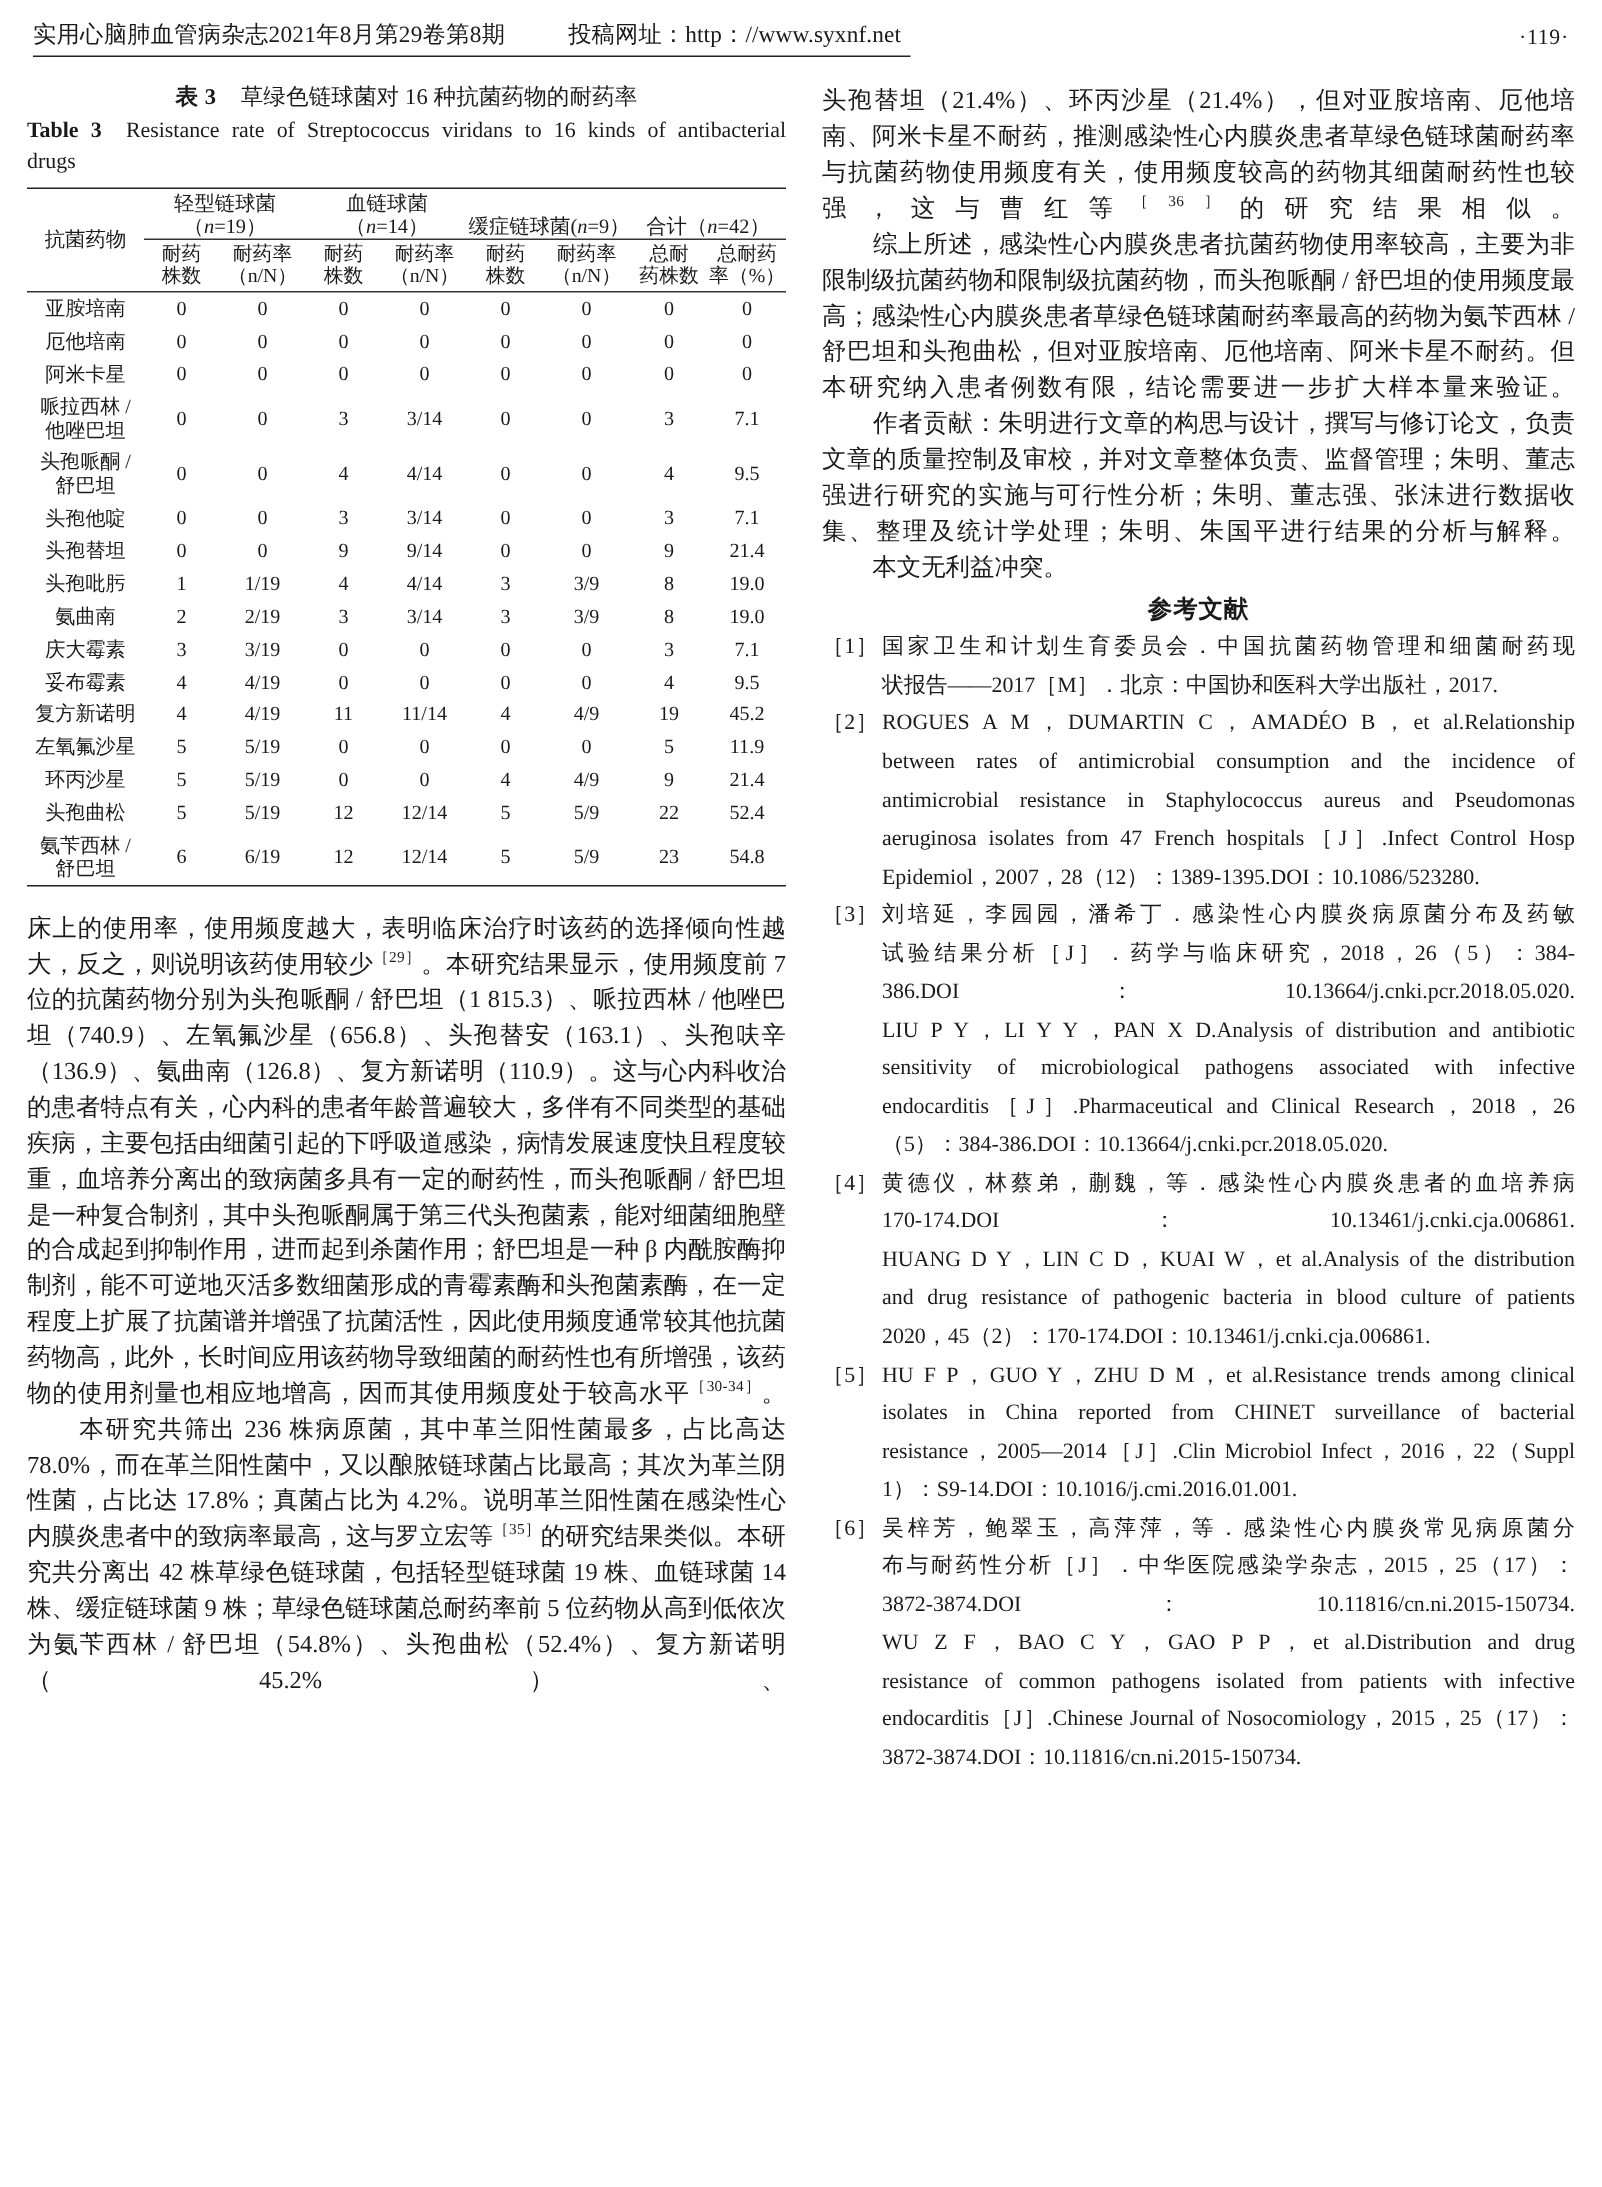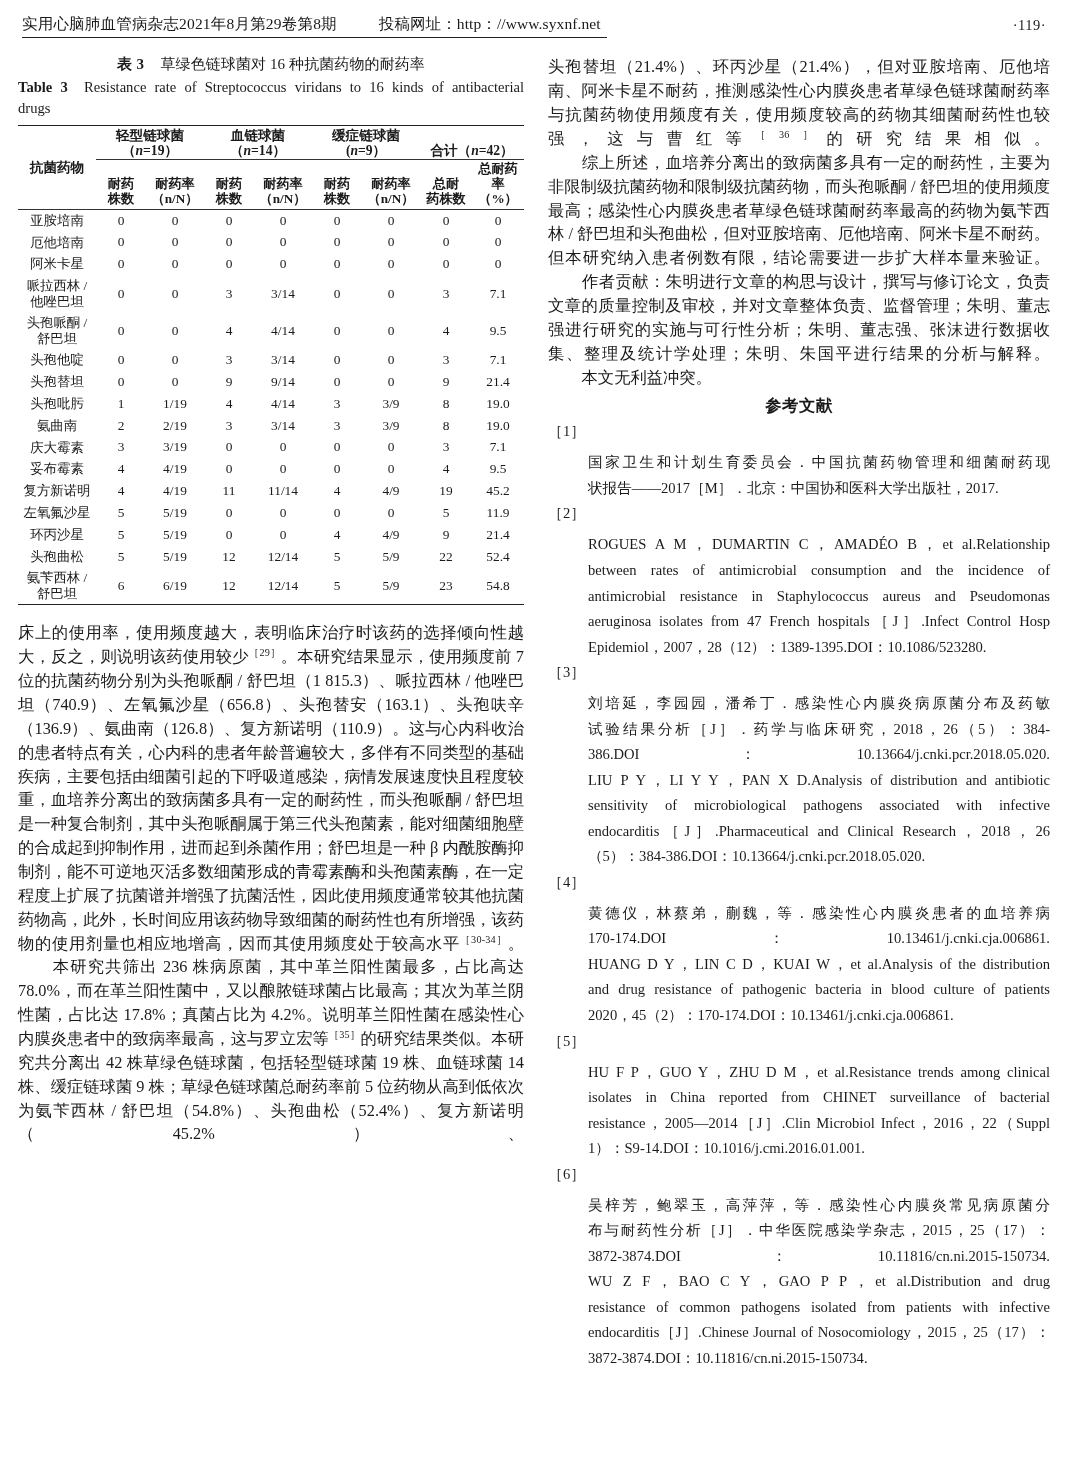--- a/index.html
+++ b/index.html
@@ -79,21 +79,21 @@
 
   table.restab {
     width: 100%;
     border-collapse: collapse;
     font-size: 13.4px;
     table-layout: fixed;
   }
   table.restab .ln-top  { border-top: 1.7px solid #222; }
   table.restab .ln-bot  { border-bottom: 1.7px solid #222; }
   table.restab thead th {
-    font-weight: bold;
+    font-weight: normal;
     padding: 2px 0;
     vertical-align: bottom;
     text-align: center;
     line-height: 1.12;
   }
   .grp-head {
     border-bottom: 1.1px solid #333;
     padding-bottom: 1px !important;
     font-size: 13.6px;
   }
@@ -155,21 +155,20 @@
   .ref-num {
     flex: 0 0 auto;
     width: 40px;
     text-align: left;
     letter-spacing: .3px;
   }
   .ref-body {
     flex: 1 1 auto;
     text-align: justify;
     text-align-last: left;
-    margin-top: 31px;
   }
   .ref-body .ln {
     display: block;
     text-align: justify;
     text-align-last: justify;
   }
   .ref-body .ln.end { text-align-last: left; }
 </style>
 </head>
 <body>
@@ -451,21 +450,21 @@
 
       <p class="body"><span>床上的使用率，使用频度越大，表明临床治疗时该药的选择倾向性越大，反之，则说明该药使用较少</span><sup class="ref">［29］</sup><span>。本研究结果显示，使用频度前 7 位的抗菌药物分别为头孢哌酮 / 舒巴坦（1 815.3）、哌拉西林 / 他唑巴坦（740.9）、左氧氟沙星（656.8）、头孢替安（163.1）、头孢呋辛（136.9）、氨曲南（126.8）、复方新诺明（110.9）。这与心内科收治的患者特点有关，心内科的患者年龄普遍较大，多伴有不同类型的基础疾病，主要包括由细菌引起的下呼吸道感染，病情发展速度快且程度较重，血培养分离出的致病菌多具有一定的耐药性，而头孢哌酮 / 舒巴坦是一种复合制剂，其中头孢哌酮属于第三代头孢菌素，能对细菌细胞壁的合成起到抑制作用，进而起到杀菌作用；舒巴坦是一种 β 内酰胺酶抑制剂，能不可逆地灭活多数细菌形成的青霉素酶和头孢菌素酶，在一定程度上扩展了抗菌谱并增强了抗菌活性，因此使用频度通常较其他抗菌药物高，此外，长时间应用该药物导致细菌的耐药性也有所增强，该药物的使用剂量也相应地增高，因而其使用频度处于较高水平</span><sup class="ref">［30-34］</sup><span>。</span></p>
 
       <p class="body"><span class="ind"></span><span>本研究共筛出 236 株病原菌，其中革兰阳性菌最多，占比高达 78.0%，而在革兰阳性菌中，又以酿脓链球菌占比最高；其次为革兰阴性菌，占比达 17.8%；真菌占比为 4.2%。说明革兰阳性菌在感染性心内膜炎患者中的致病率最高，这与罗立宏等</span><sup class="ref">［35］</sup><span>的研究结果类似。本研究共分离出 42 株草绿色链球菌，包括轻型链球菌 19 株、血链球菌 14 株、缓症链球菌 9 株；草绿色链球菌总耐药率前 5 位药物从高到低依次为氨苄西林 / 舒巴坦（54.8%）、头孢曲松（52.4%）、复方新诺明（45.2%）、</span></p>
     </div>
 
     <div class="col col-right">
 
       <p class="body"><span>头孢替坦（21.4%）、环丙沙星（21.4%），但对亚胺培南、厄他培南、阿米卡星不耐药，推测感染性心内膜炎患者草绿色链球菌耐药率与抗菌药物使用频度有关，使用频度较高的药物其细菌耐药性也较强，这与曹红等</span><sup class="ref">［36］</sup><span>的研究结果相似。</span></p>
 
-      <p class="body"><span class="ind"></span><span>综上所述，血培养分离出的致病菌多具有一定的耐药性，主要为非限制级抗菌药物和限制级抗菌药物，而头孢哌酮 / 舒巴坦的使用频度最高；感染性心内膜炎患者草绿色链球菌耐药率最高的药物为氨苄西林 / 舒巴坦和头孢曲松，但对亚胺培南、厄他培南、阿米卡星不耐药。但本研究纳入患者例数有限，结论需要进一步扩大样本量来验证。</span></p>
+      <p class="body"><span class="ind"></span><span>综上所述，感染性心内膜炎患者抗菌药物使用率较高，主要为非限制级抗菌药物和限制级抗菌药物，而头孢哌酮 / 舒巴坦的使用频度最高；感染性心内膜炎患者草绿色链球菌耐药率最高的药物为氨苄西林 / 舒巴坦和头孢曲松，但对亚胺培南、厄他培南、阿米卡星不耐药。但本研究纳入患者例数有限，结论需要进一步扩大样本量来验证。</span></p>
 
       <p class="body"><span class="ind"></span><span>作者贡献：</span><span>朱明进行文章的构思与设计，撰写与修订论文，负责文章的质量控制及审校，并对文章整体负责、监督管理；朱明、董志强进行研究的实施与可行性分析；朱明、董志强、张沫进行数据收集、整理及统计学处理；朱明、朱国平进行结果的分析与解释。</span></p>
 
       <p class="body noj"><span class="ind"></span><span>本文无利益冲突。</span></p>
 
       <div class="refs-title">参考文献</div>
 
       <div id="refs-list">
           <div class="ref-item">
             <div class="ref-num">［1］</div>

